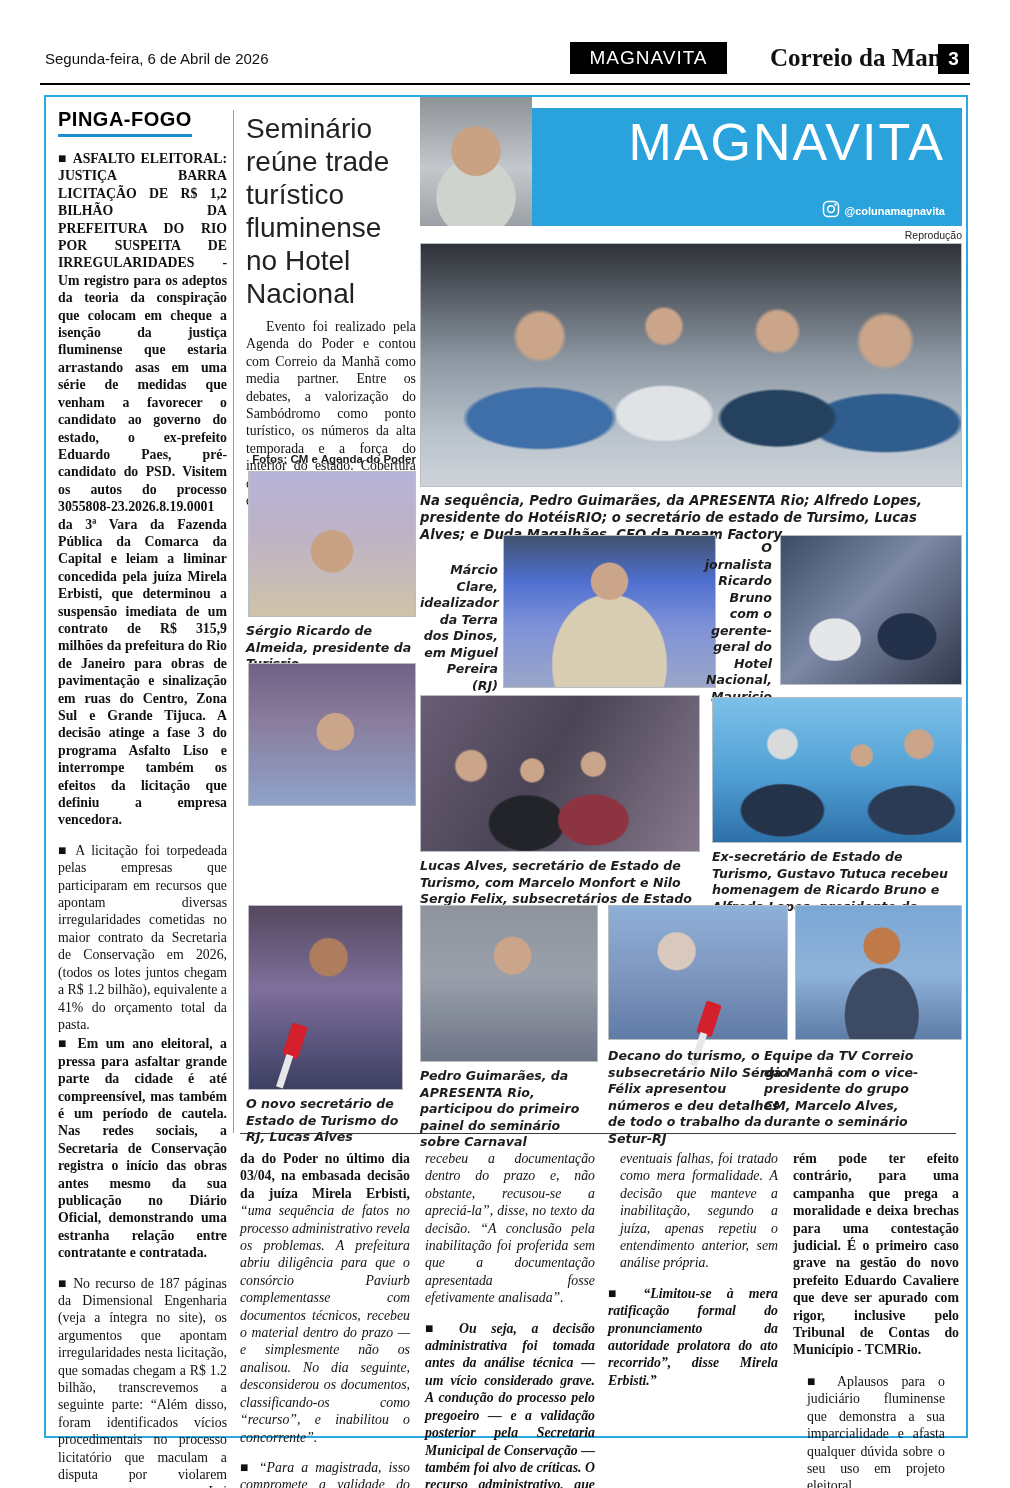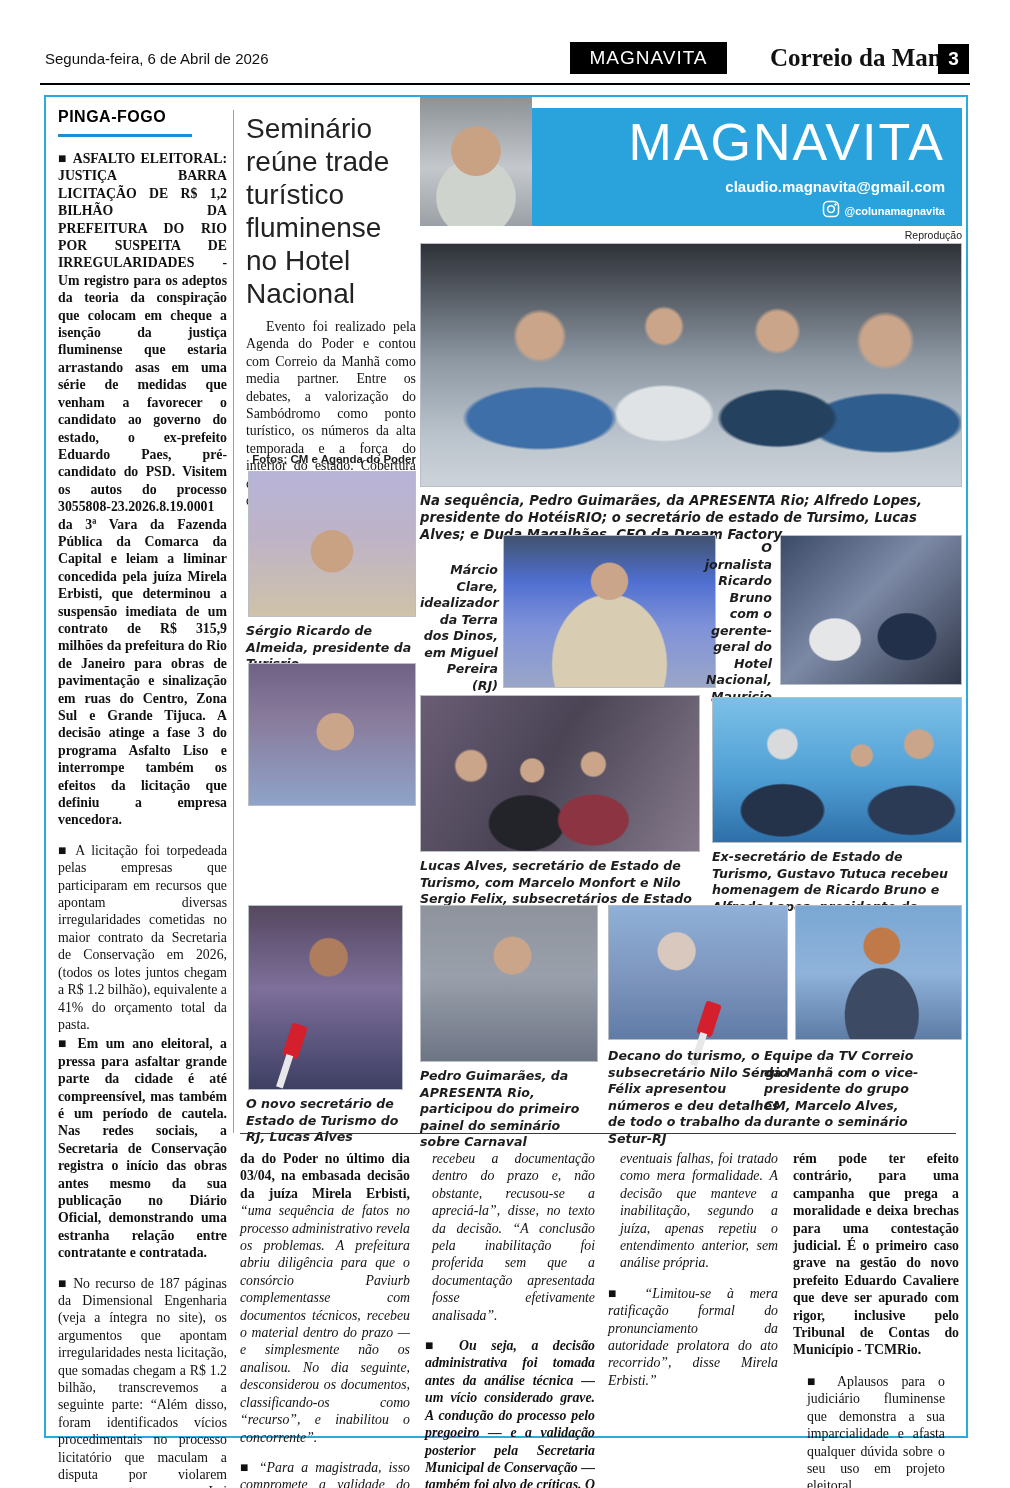--- a/index.html
+++ b/index.html
@@ -31,21 +31,21 @@
   </div>
   <div class="abs serif bold" style="left:770px;top:44px;font-size:25px;">Correio da Manhã</div>
   <div class="abs blackbox sans bold" style="left:938px;top:44px;width:31px;height:30px;font-size:19px;">
     <span>3</span>
   </div>
   <div class="abs rule" style="left:40px;top:83px;width:930px;height:2px;"></div>
 
   <div class="abs" style="left:44px;top:95px;width:924px;height:1343px;border:2px solid #29abe2;box-sizing:border-box;"></div>
   <div class="abs" style="left:233px;top:110px;width:1px;height:1023px;background:#9aa0a6;"></div>
 
-  <div class="abs sans bold" style="left:58px;top:108px;font-size:16px;letter-spacing:0.5px;color:#000;">PINGA-FOGO</div>
+  <div class="abs sans bold" style="left:58px;top:108px;font-size:20px;letter-spacing:0.5px;color:#000;">PINGA-FOGO</div>
   <div class="abs" style="left:58px;top:134px;width:134px;height:3px;background:#1d8fd1;"></div>
 
   <div class="abs body-text" style="left:58px;top:150px;width:169px;">
     <p style="margin:0 0 13px 0;"><span class="bold">■ ASFALTO ELEITORAL: JUSTIÇA BARRA LICITAÇÃO DE R$ 1,2 BILHÃO DA PREFEITURA DO RIO POR SUSPEITA DE IRREGULARIDADES - </span><span class="bold">Um registro para os adeptos da teoria da conspiração que colocam em cheque a isenção da justiça fluminense que estaria arrastando asas em uma série de medidas que venham a favorecer o candidato ao governo do estado, o ex-prefeito Eduardo Paes, pré-candidato do PSD. Visitem os autos do processo 3055808-23.2026.8.19.0001 da 3ª Vara da Fazenda Pública da Comarca da Capital e leiam a liminar concedida pela juíza Mirela Erbisti, que determinou a suspensão imediata de um contrato de R$ 315,9 milhões da prefeitura do Rio de Janeiro para obras de pavimentação e sinalização em ruas do Centro, Zona Sul e Grande Tijuca. A decisão atinge a fase 3 do programa Asfalto Liso e interrompe também os efeitos da licitação que definiu a empresa vencedora.</span></p>
     <p style="margin:0 0 2px 0;">■ A licitação foi torpedeada pelas empresas que participaram em recursos que apontam diversas irregularidades cometidas no maior contrato da Secretaria de Conservação em 2026, (todos os lotes juntos chegam a R$ 1.2 bilhão), equivalente a 41% do orçamento total da pasta.</p>
     <p style="margin:0 0 13px 0;" class="bold">■ Em um ano eleitoral, a pressa para asfaltar grande parte da cidade é até compreensível, mas também é um período de cautela. Nas redes sociais, a Secretaria de Conservação registra o início das obras antes mesmo da sua publicação no Diário Oficial, demonstrando uma estranha relação entre contratante e contratada.</p>
     <p style="margin:0 0 13px 0;">■ No recurso de 187 páginas da Dimensional Engenharia (veja a íntegra no site), os argumentos que apontam irregularidades nesta licitação, que somadas chegam a R$ 1.2 bilhão, transcrevemos a seguinte parte: “Além disso, foram identificados vícios procedimentais no processo licitatório que maculam a disputa por violarem expressamente a Lei 14.133/21, quais sejam: a) Condução o estratégica do certame para permitir a regularização trabalhista de uma integrante do Consórcio; b) Alteração substancial dos termos do Edital na véspera da sessão sem a necessária reabertura do prazo para adequação das propostas.”</p>
 
   </div>
 
@@ -61,21 +61,20 @@
   <div class="photo" style="left:248px;top:663px;width:168px;height:143px;background:
        radial-gradient(circle at 52% 48%, #caa58a 0 16%, transparent 17%),
        linear-gradient(180deg,#6f6286 0%,#897c9c 40%,#8fa3c9 100%);"></div>
 
   <div class="abs" style="left:420px;top:108px;width:542px;height:118px;background:#2aa3dd;"></div>
   <div class="photo" style="left:420px;top:97px;width:112px;height:129px;border:none;background:
        radial-gradient(circle at 50% 42%, #c9a183 0 26%, transparent 27%),
        radial-gradient(circle at 50% 78%, #cfd3cd 0 34%, transparent 35%),
        linear-gradient(180deg,#8d9296 0%,#c4c8cc 55%,#9aa0a5 100%);"></div>
   <div class="abs sans" style="left:540px;top:112px;width:405px;font-size:52px;letter-spacing:2px;color:#fff;text-align:right;font-weight:300;">MAGNAVITA</div>
-  <div class="abs sans bold" style="left:540px;top:178px;width:405px;font-size:15px;color:#fff;text-align:right;">claudio.magnavita@gmail.com</div>
   <div class="abs" style="left:748px;top:200px;width:197px;text-align:right;">
     <svg width="18" height="18" viewBox="0 0 24 24" style="vertical-align:-3px;">
       <rect x="2" y="2" width="20" height="20" rx="6" fill="none" stroke="#fff" stroke-width="2"></rect>
       <circle cx="12" cy="12" r="4.5" fill="none" stroke="#fff" stroke-width="2"></circle>
       <circle cx="18" cy="6" r="1.6" fill="#fff"></circle>
     </svg>
     <span class="sans bold" style="font-size:11px;color:#fff;">@colunamagnavita</span>
   </div>
   <div class="abs sans" style="left:740px;top:229px;width:222px;font-size:10.5px;text-align:right;color:#222;">Reprodução</div>
 
@@ -146,27 +145,27 @@
   <div class="abs cap" style="left:764px;top:1048px;width:168px;">Equipe da TV Correio da Manhã com o vice-presidente do grupo CM, Marcelo Alves, durante o seminário</div>
 
   <div class="abs" style="left:240px;top:1133px;width:716px;height:1px;background:#3a3a3a;"></div>
 
   <div class="abs body-text" style="left:240px;top:1150px;width:170px;">
     <p style="margin:0 0 13px 0;"><span class="bold">da do Poder no último dia 03/04, na embasada decisão da juíza Mirela Erbisti, </span><span class="ital">“uma sequência de fatos no processo administrativo revela os problemas. A prefeitura abriu diligência para que o consórcio Paviurb complementasse com documentos técnicos, recebeu o material dentro do prazo — e simplesmente não os analisou. No dia seguinte, desconsiderou os documentos, classificando-os como “recurso”, e inabilitou o concorrente”.</span></p>
     <p style="margin:0;" class="ital">■ “Para a magistrada, isso compromete a validade do ato: A administração instaurou diligência,</p>
   </div>
 
   <div class="abs body-text" style="left:425px;top:1150px;width:170px;">
-    <p style="margin:0 0 13px 7px;" class="ital">recebeu a documentação dentro do prazo e, não obstante, recusou-se a apreciá-la”, disse, no texto da decisão. “A conclusão pela inabilitação foi proferida sem que a documentação apresentada fosse efetivamente analisada”.</p>
+    <p style="margin:0 0 13px 0;" class="ital">recebeu a documentação dentro do prazo e, não obstante, recusou-se a apreciá-la”, disse, no texto da decisão. “A conclusão pela inabilitação foi proferida sem que a documentação apresentada fosse efetivamente analisada”.</p>
     <p style="margin:0;" class="ital bold">■ Ou seja, a decisão administrativa foi tomada antes da análise técnica — um vício considerado grave. A condução do processo pelo pregoeiro — e a validação posterior pela Secretaria Municipal de Conservação — também foi alvo de críticas. O recurso administrativo, que deveria corrigir</p>
   </div>
 
   <div class="abs body-text" style="left:608px;top:1150px;width:170px;">
     <p style="margin:0 0 13px 12px;" class="ital">eventuais falhas, foi tratado como mera formalidade. A decisão que manteve a inabilitação, segundo a juíza, apenas repetiu o entendimento anterior, sem análise própria.</p>
-    <p style="margin:0 0 13px 0;" class="ital">■ “Limitou-se à mera ratificação formal do pronunciamento da autoridade prolatora do ato recorrido”, disse Mirela Erbisti.”</p>
+    <p style="margin:0 0 13px 0;font-weight:bold;" class="ital">■ “Limitou-se à mera ratificação formal do pronunciamento da autoridade prolatora do ato recorrido”, disse Mirela Erbisti.”</p>
   </div>
 
   <div class="abs body-text" style="left:793px;top:1150px;width:166px;">
     <p style="margin:0 0 13px 0;" class="bold">rém pode ter efeito contrário, para uma campanha que prega a moralidade e deixa brechas para uma contestação judicial. É o primeiro caso grave na gestão do novo prefeito Eduardo Cavaliere que deve ser apurado com rigor, inclusive pelo Tribunal de Contas do Município - TCMRio.</p>
     <p style="margin:14px;">■ Aplausos para o judiciário fluminense que demonstra a sua imparcialidade e afasta qualquer dúvida sobre o seu uso em projeto eleitoral.</p>
   </div>
 
 </div>
 
 </body></html>

